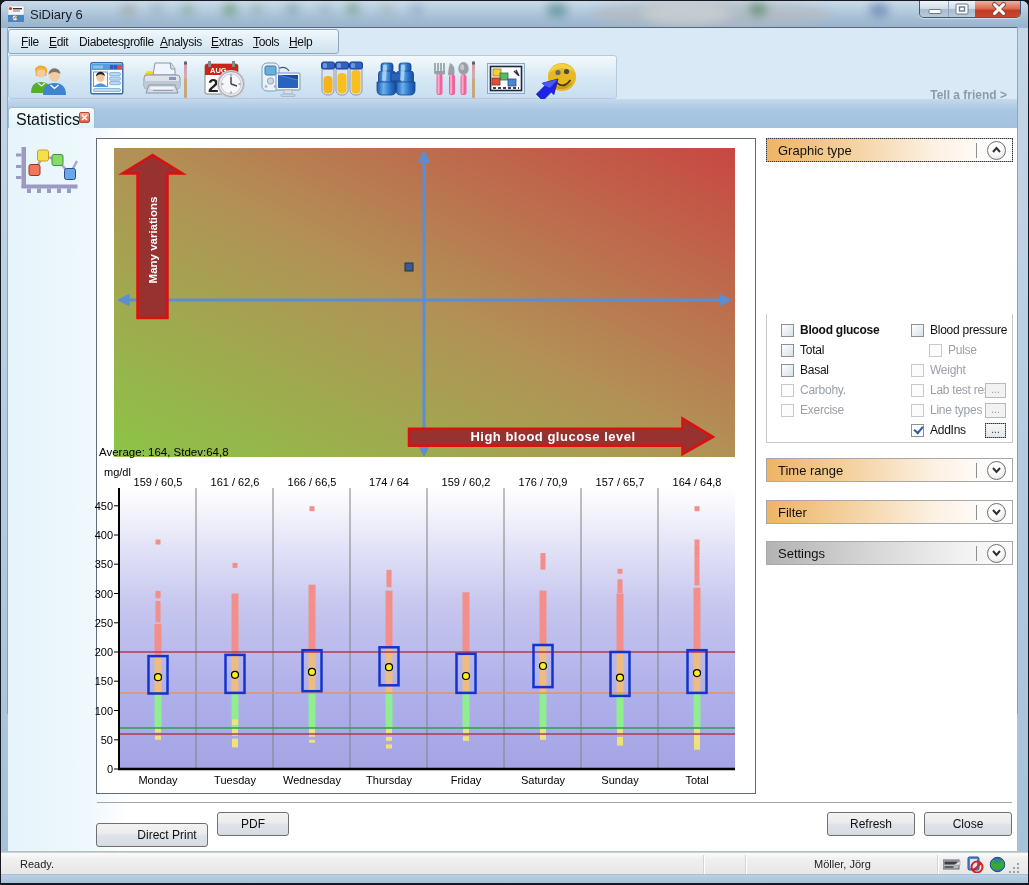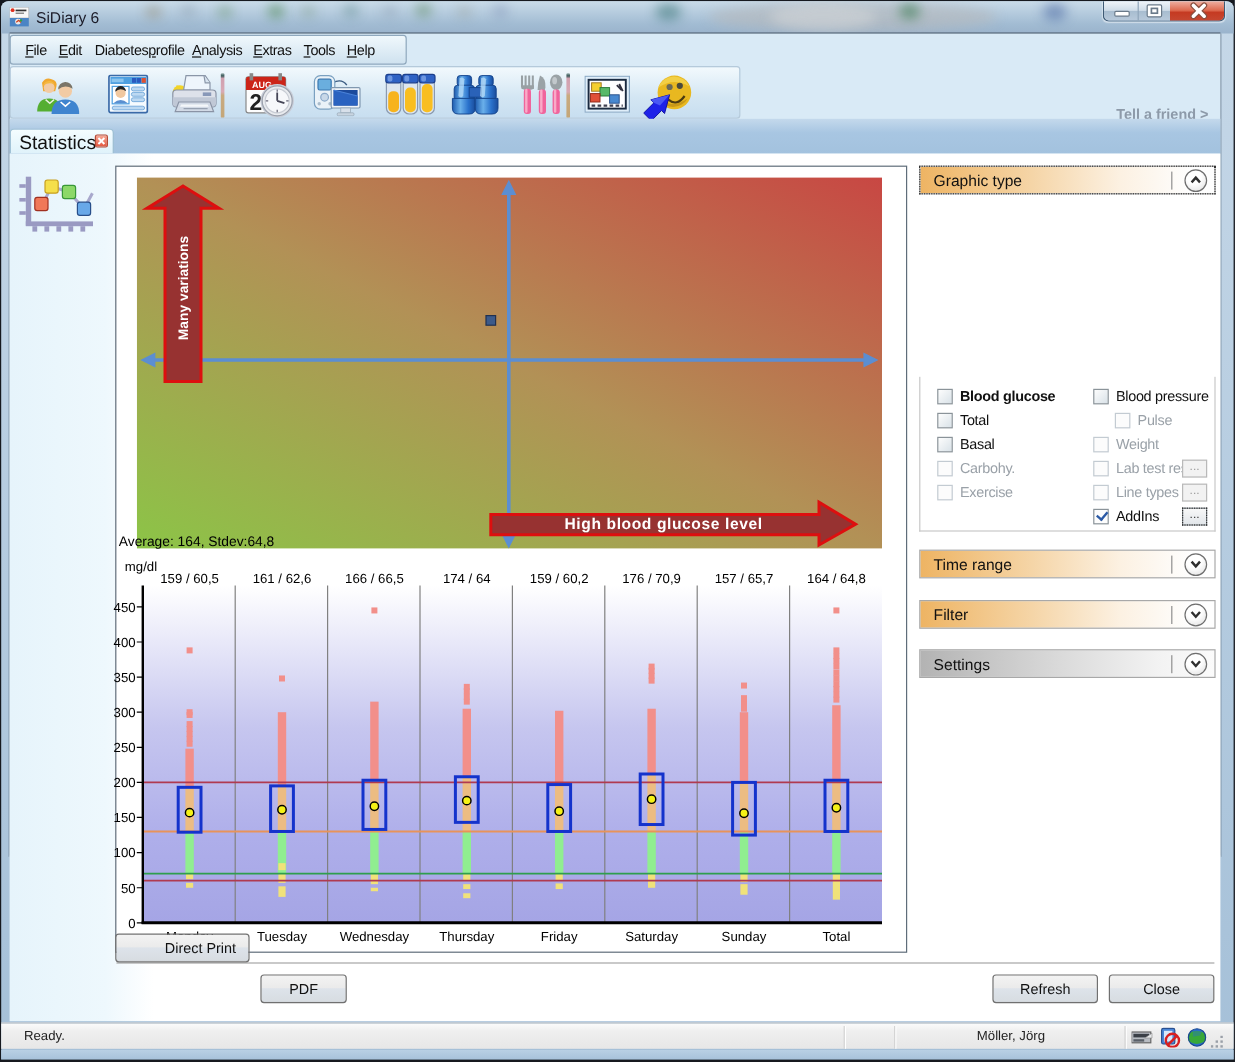--- a/index.html
+++ b/index.html
@@ -532,21 +532,21 @@
           </svg></div>
       </div>
     <div class="ghead gray" style="top:413px;">
         <span class="txt">Settings</span>
         <div class="gdiv"></div>
         <div class="gbtn"><svg width="17" height="17">
             <path d="M5 6 L8.5 10 L12 6" fill="none" stroke="#303030" stroke-width="2"></path>
           </svg></div>
       </div>
     <div id="botline"></div>
-    <div class="btn" style="left:88px;top:650px;width:112px;padding-left:30px;">Direct Print</div>
+    <div class="btn" style="left:88px;top:695px;width:112px;padding-left:30px;">Direct Print</div>
     <div class="btn" style="left:209px;top:684px;width:72px;">PDF</div>
     <div class="btn" style="left:819px;top:684px;width:88px;">Refresh</div>
     <div class="btn" style="left:916px;top:684px;width:88px;">Close</div>
   </div>
 </div>
 <div id="statusbar">
   <span class="abs" style="left:19px;top:5px;">Ready.</span>
   <div class="spanel" style="left:702px;width:42px;"></div>
   <div class="spanel" style="left:744px;width:192px;"></div>
   <span class="abs" style="left:813px;top:5px;">Möller, Jörg</span>

